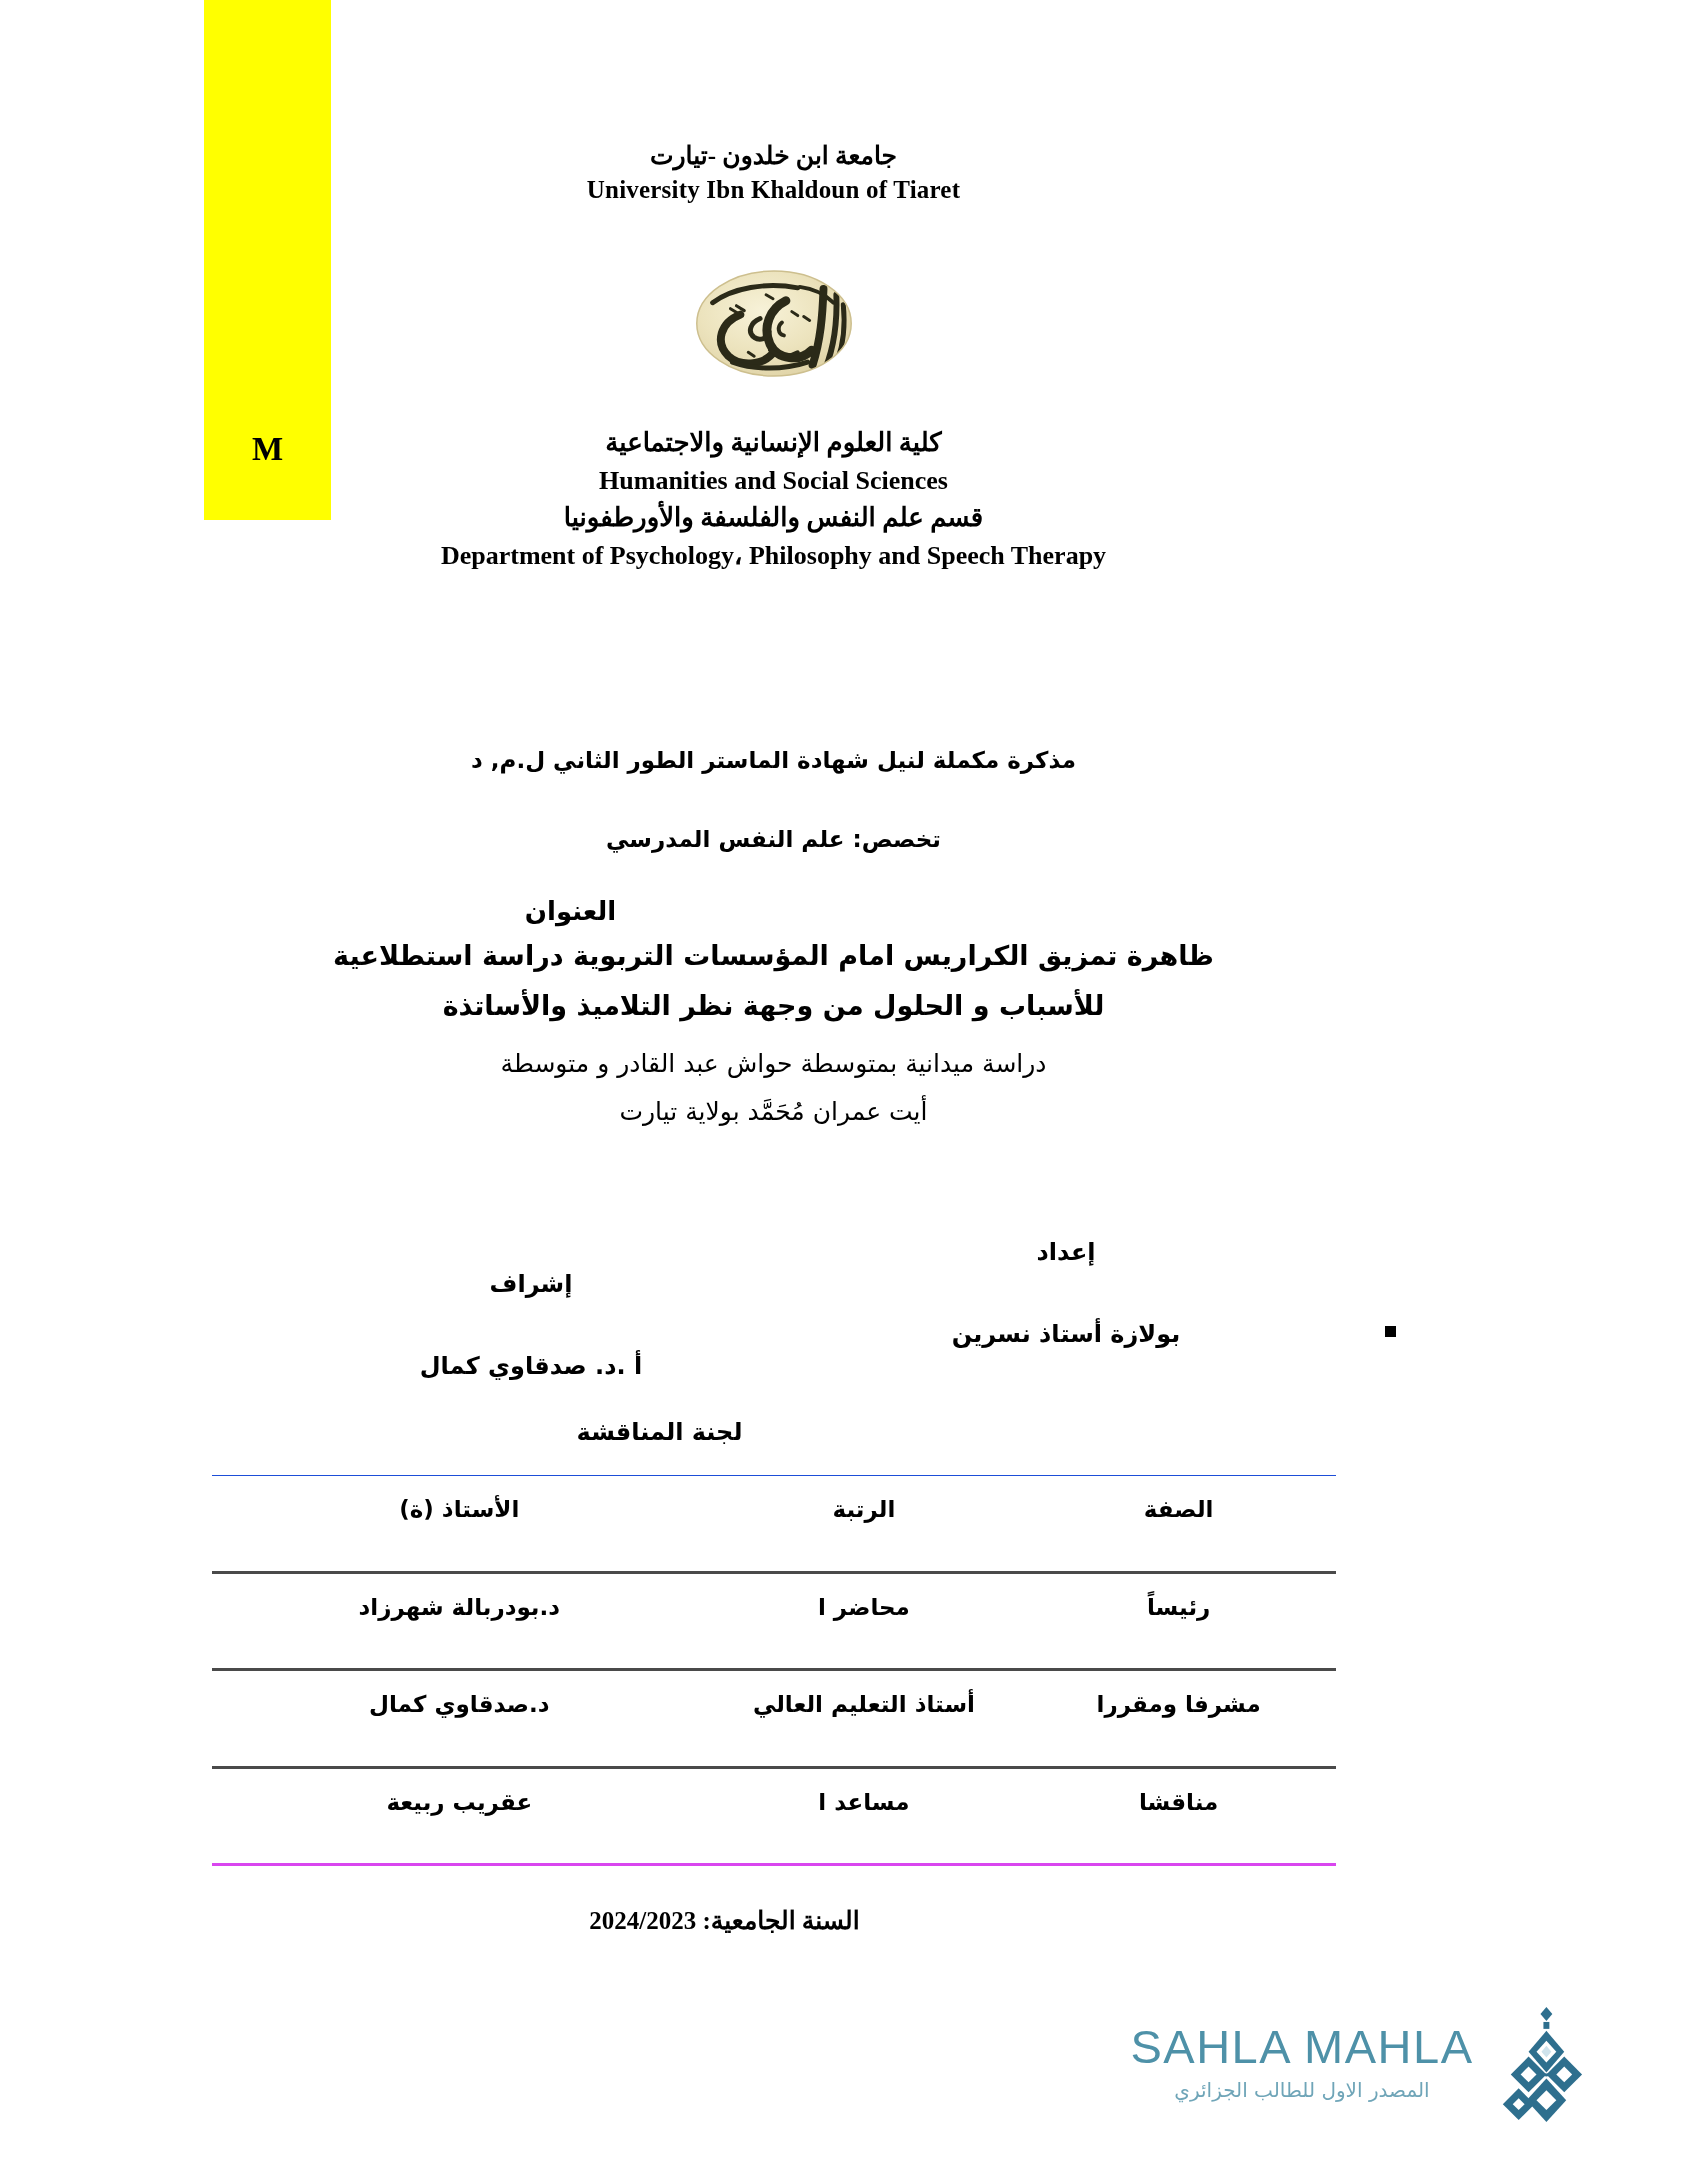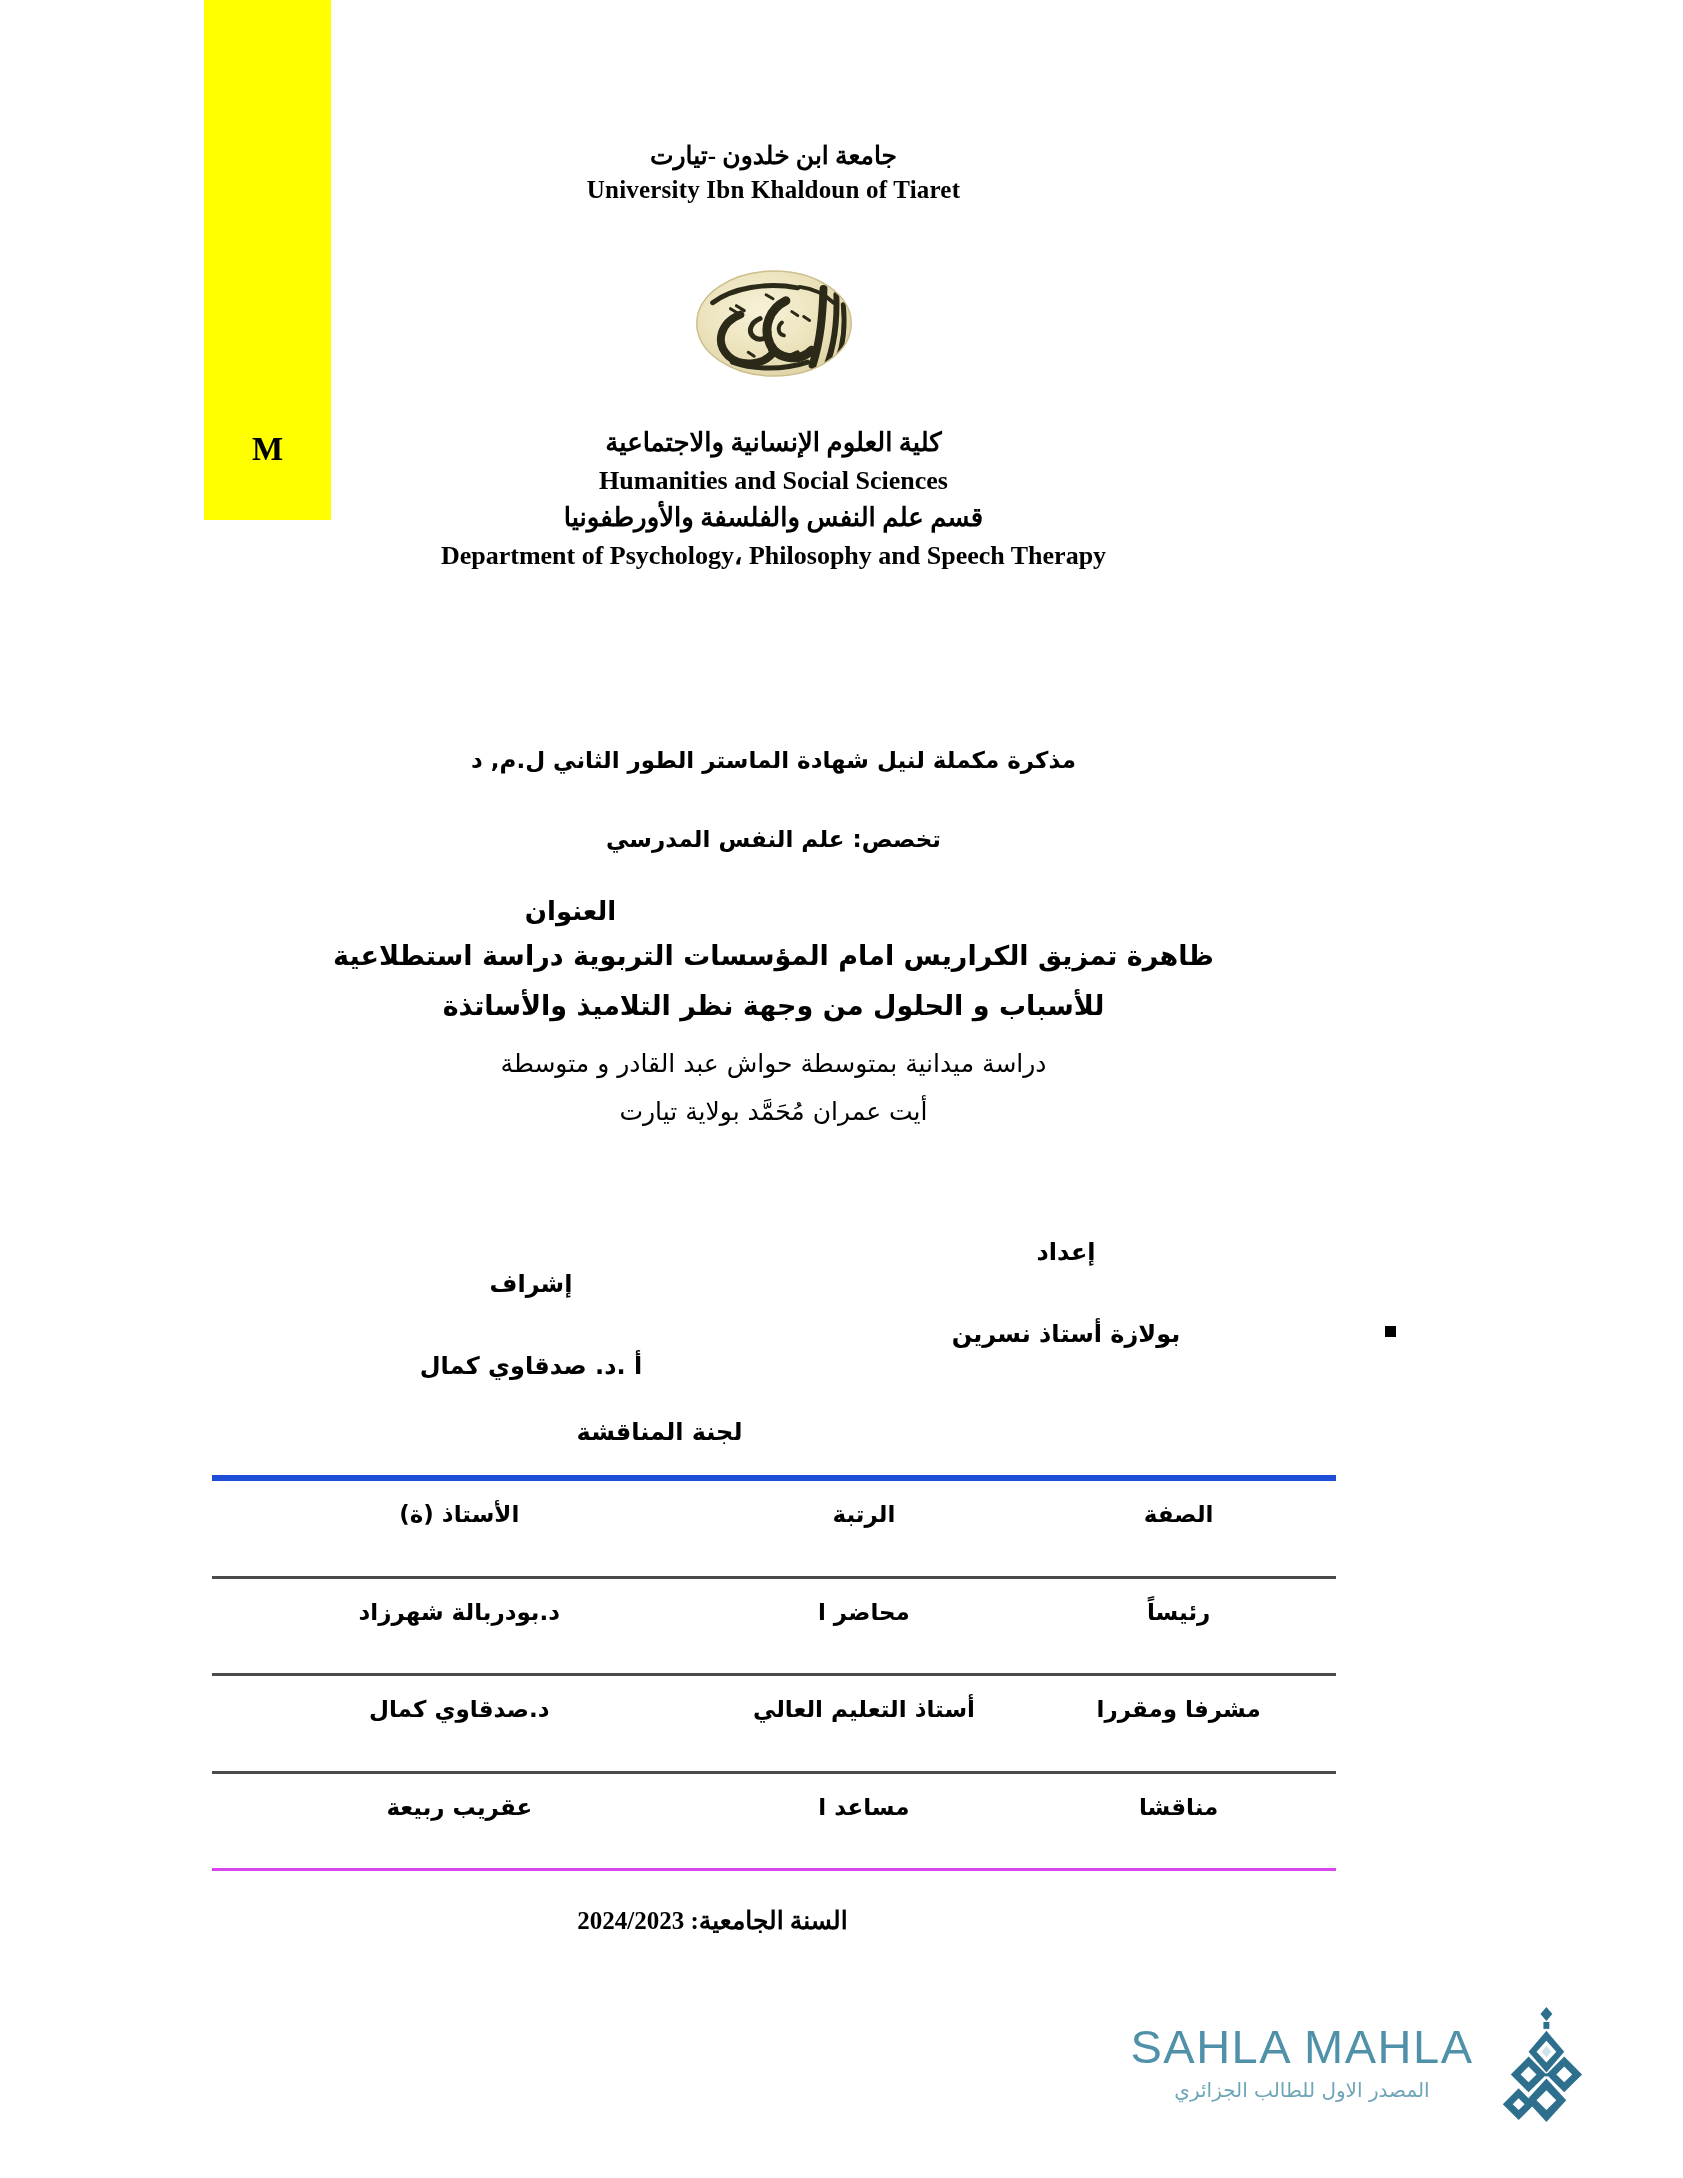--- a/index.html
+++ b/index.html
@@ -271,38 +271,38 @@
     font-family: "DejaVu Sans", "Liberation Sans", sans-serif;
     font-weight: 700;
     font-size: 23px;
     text-align: center;
     vertical-align: top;
     padding: 16px 8px 44px 8px;
     line-height: 1.5;
     border: none;
   }
   .jury-table thead th {
-    border-top: 6px solid #1d4ed8;
+    border-top: 1px solid #1d4ed8;
     border-bottom: none;
   }
   .jury-table tbody tr td {
     border-top: 3px solid #4a4a4a;
   }
   .jury-table tbody tr:last-child td {
     border-bottom: 3px solid #d946ef;
   }
   .col-name  { width: 44%; }
   .col-rank  { width: 28%; }
   .col-role  { width: 28%; }
 
   
   .acad-year {
     position: absolute;
     top: 1906px;
-    left: 0;
+    left: 12px;
     width: 1139px;
     text-align: center;
     direction: rtl;
     font-family: "Liberation Serif", "DejaVu Serif", serif;
     font-weight: 700;
     font-size: 25px;
   }
   .acad-year span { display: inline-block; transform: translateX(-61px); }
 
   

